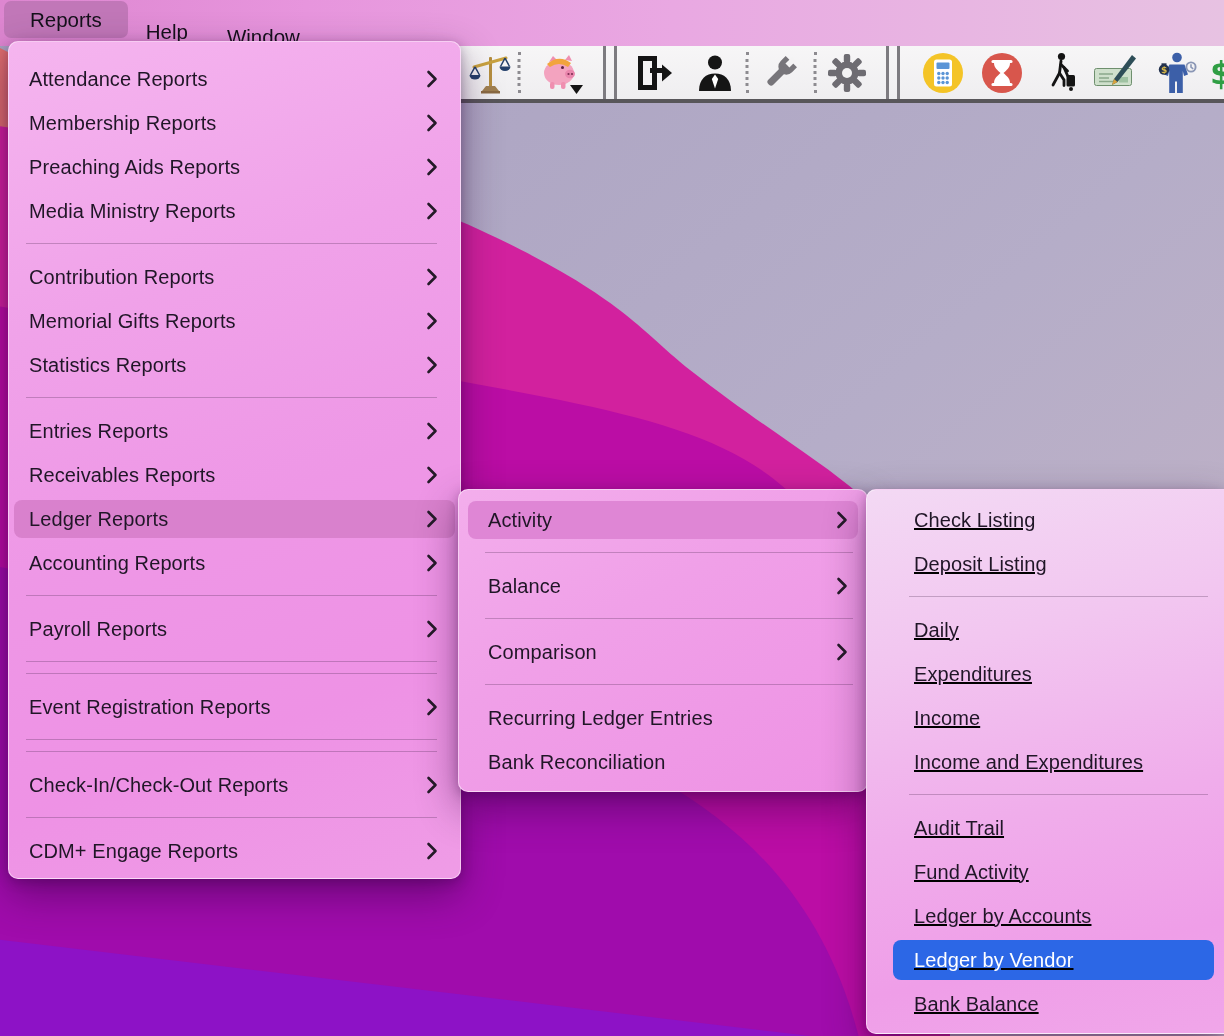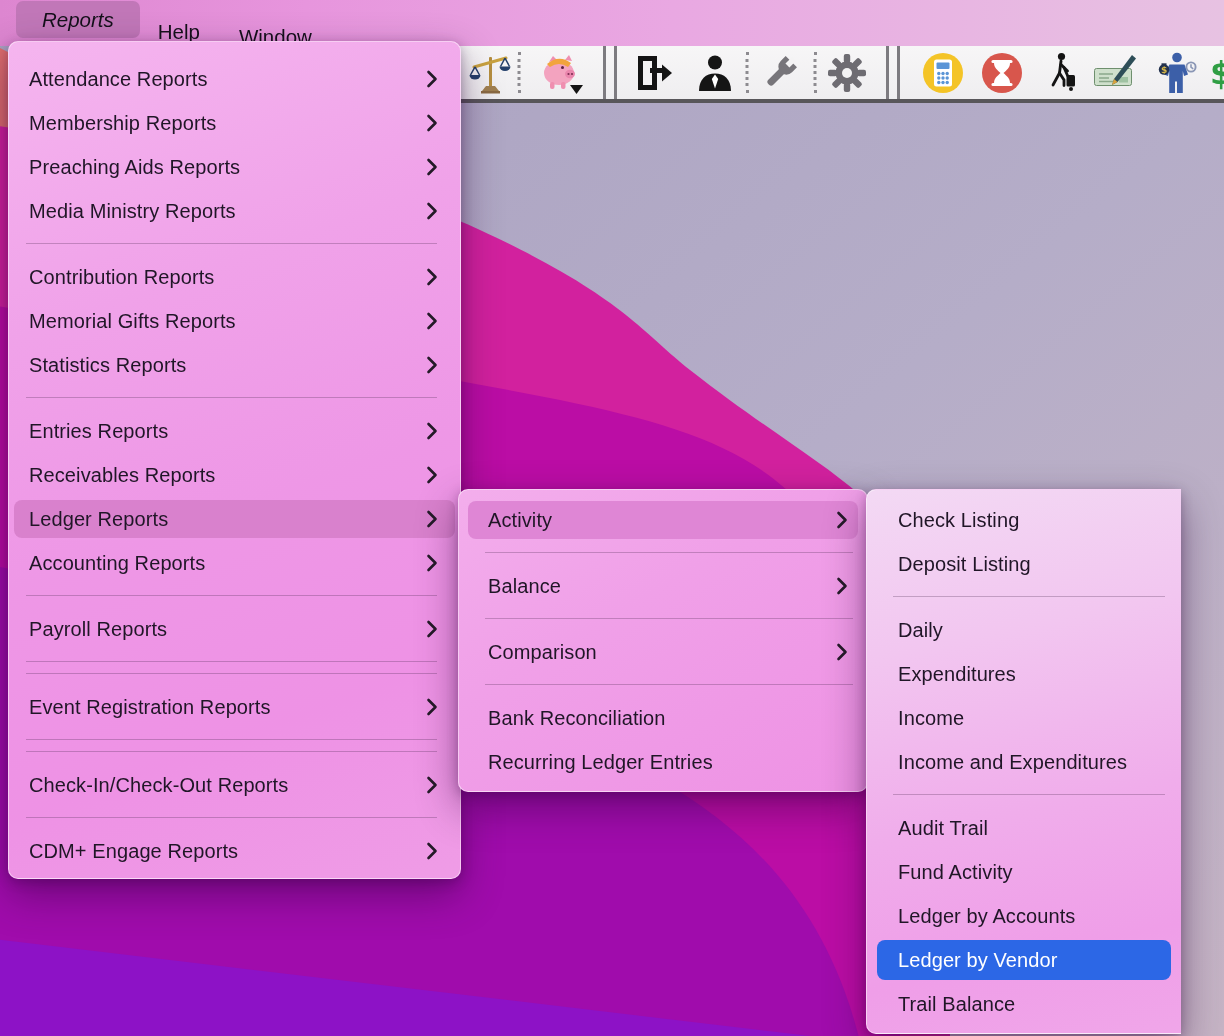--- a/index.html
+++ b/index.html
@@ -8,21 +8,21 @@
 
   
   .wallpaper{position:absolute;left:0;top:0;z-index:0;}
 
   
   .menubar{position:absolute;left:0;top:0;width:1224px;height:46px;z-index:5;
            background:linear-gradient(90deg,#dd86d0 0%,#e795dd 25%,#e9a8e2 55%,#e7c2e2 100%);
            display:flex;align-items:flex-start;}
   .mb-item{height:37px;margin-top:1px;display:flex;align-items:center;border-radius:7px;
            padding:12px 18px;font-size:20.5px;color:#14101a;}
-  .mb-item.first{margin-left:16px;padding:0 26px;font-style:italic;}
+  .mb-item.first{margin-left:4px;padding:0 26px;}
   .mb-item.open{background:var(--menubar-highlight,#c177b8);}
   .mb-item.w3{padding:17px 21px;}
 
   
   .toolbar{position:absolute;left:452px;top:46px;width:772px;height:53px;z-index:1;
            background:linear-gradient(#f7f6f7,#efeef0);
            border-bottom:4px solid #58565a;}
   .tb-icon{position:absolute;top:26.5px;transform:translate(-50%,-50%);}
   .tb-icon svg{display:block;}
   .sep-dot{position:absolute;top:6px;height:41px;width:0;transform:translateX(-50%);
@@ -52,23 +52,23 @@
   .menu.reports .msep{margin-left:17px;margin-right:23px;}
 
   
   .menu.activity{left:458px;top:489px;width:410px;z-index:11;padding:8px 0 7px 0;
       background:linear-gradient(150deg,#f3aeec 0%,#f0a0e8 40%,#ee92e4 100%);}
   .menu.activity .mi{margin:0 9px;padding-left:20px;padding-right:10px;justify-content:space-between;}
   .menu.activity .mi.hl-pink::before{background:#df86d5;}
   .menu.activity .msep{margin-left:26px;margin-right:14px;}
 
   
-  .menu.ledger{left:866px;top:489px;width:315px;z-index:12;padding:8px 0 7px 0;
+  .menu.ledger{left:866px;top:489px;width:358px;z-index:12;padding:8px 0 7px 16px;
       border-top-right-radius:0;border-bottom-right-radius:0;border-right:none;
-      background:linear-gradient(168deg,#f3d9f4 0%,#f2c6f0 28%,#f0adeb 58%,#ef9ee8 82%,#f0a6e9 100%);}
+      background:linear-gradient(168deg,#f3d9f4 0%,#f2c6f0 28%,#f0adeb 58%,#ef9ee8 82%,#f0a6e9 100%);text-decoration:underline;}
   .menu.ledger .mi{margin:0 10px;padding-left:21px;padding-right:10px;}
   .menu.ledger .mi.hl-blue::before{top:2px;bottom:2px;}
   .menu.ledger .msep{margin-left:26px;margin-right:16px;}
 
   .mi-arrow svg{display:block;}
 </style>
 </head>
 <body>
 
 <div class="stage">
@@ -439,26 +439,26 @@
         <span class="mi-arrow">
           <svg width="12" height="18" viewBox="0 0 12 18">
             <path d="M2.5 2 L9.5 9 L2.5 16" fill="none" stroke="#241a28" stroke-width="2.6" stroke-linecap="round" stroke-linejoin="round"></path>
           </svg>
         </span>
       </div>
 
       <div class="msep"></div>
 
       <div class="mi">
+        <span class="mi-label">Recurring Ledger Entries</span>
+
+      </div>
+
+      <div class="mi">
         <span class="mi-label">Bank Reconciliation</span>
-
-      </div>
-
-      <div class="mi">
-        <span class="mi-label">Recurring Ledger Entries</span>
 
       </div>
     </div>
 
   <div class="menu ledger">
 
       <div class="mi">
         <span class="mi-label">Check Listing</span>
 
       </div>
@@ -506,18 +506,18 @@
         <span class="mi-label">Ledger by Accounts</span>
 
       </div>
 
       <div class="mi hl-blue">
         <span class="mi-label">Ledger by Vendor</span>
 
       </div>
 
       <div class="mi">
-        <span class="mi-label">Trail Balance</span>
+        <span class="mi-label">Bank Balance</span>
 
       </div>
     </div>
 
 </div>
 
 </body></html>

